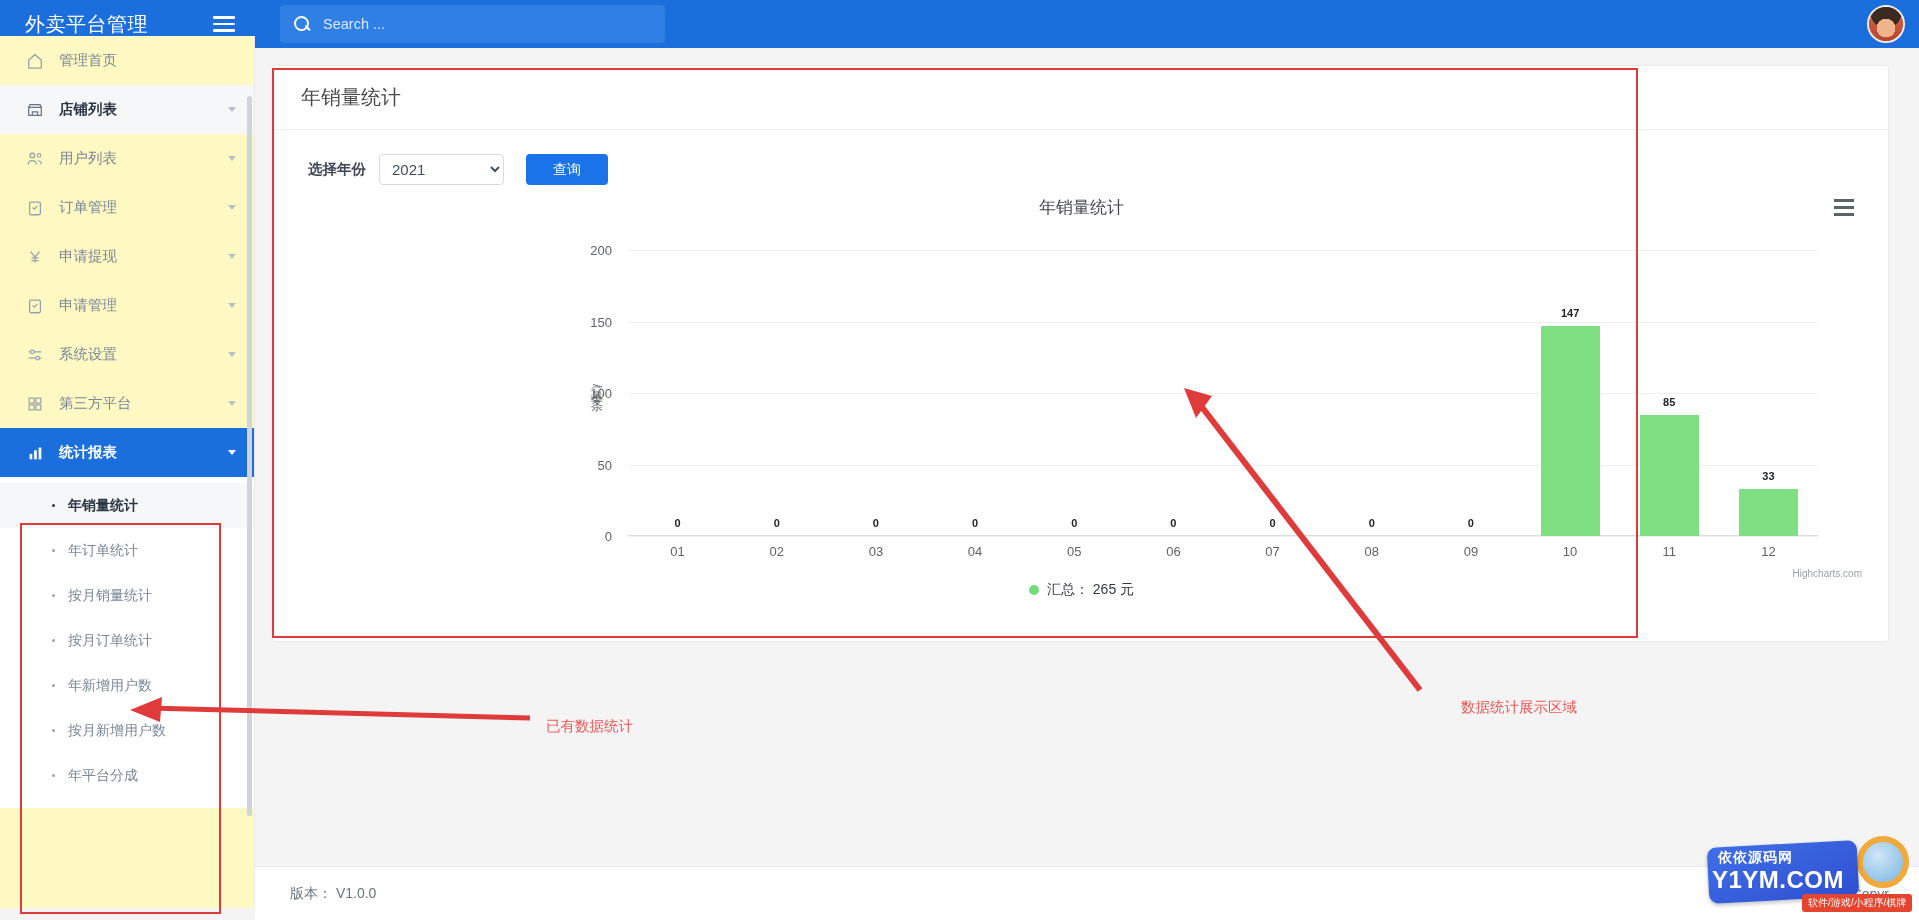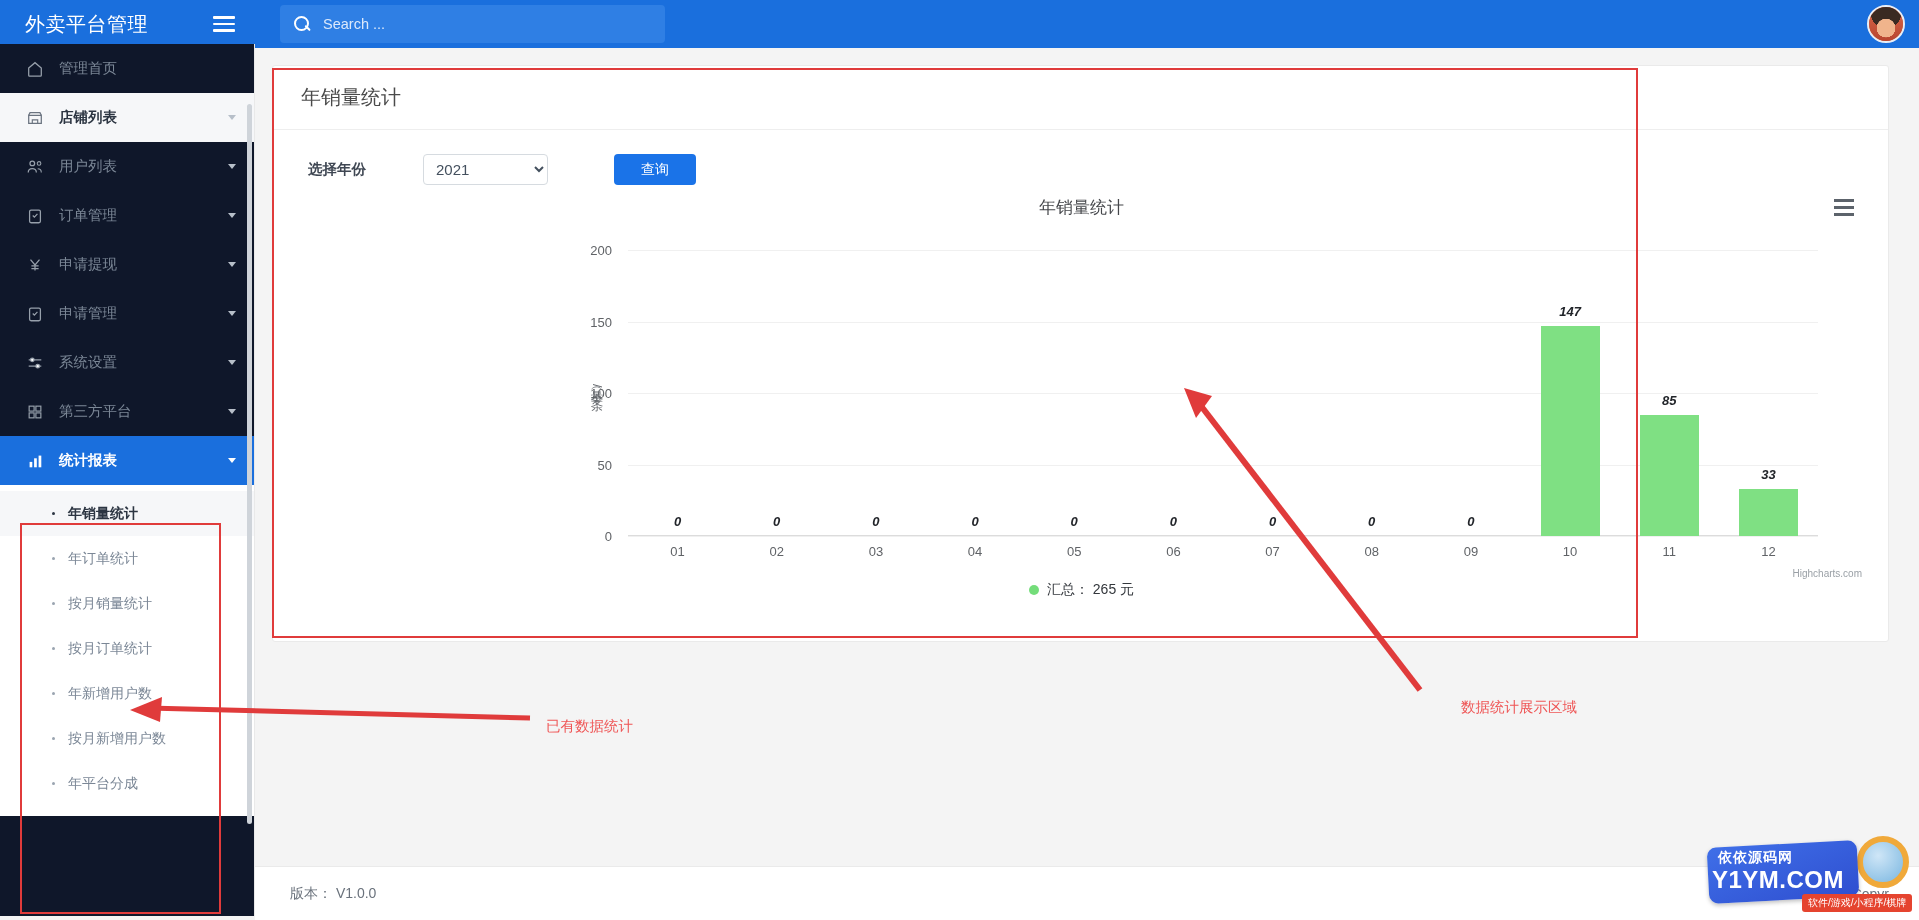--- a/index.html
+++ b/index.html
@@ -43,22 +43,22 @@
     border-radius: 50%; overflow: hidden; background: #c86a4a; border: 2px solid #e9eef5;
     cursor: pointer;
   }
   #avatar .face { position: absolute; inset: 0; background:
       radial-gradient(circle at 50% 62%, #f0b48c 0 34%, transparent 35%),
       radial-gradient(circle at 50% 18%, #3a2a22 0 46%, transparent 47%),
       linear-gradient(#d9684a, #b8452f); }
 
   
   #sidebar {
-    position: absolute; top: 44px; left: 0; width: 255px; height: 872px;
-    background: #0f172a; border-right: 1px solid #e9e9e9; overflow: hidden;
+    position: absolute; top: 36px; left: 0; width: 255px; height: 872px;
+    background: #fef9c3; border-right: 1px solid #e9e9e9; overflow: hidden;
   }
   .nav-item {
     height: 49px; display: flex; align-items: center; padding: 0 18px 0 24px;
     color: #7b8796; font-size: 14.5px; cursor: pointer; position: relative;
   }
   .nav-item .ico { width: 22px; margin-right: 13px; flex: none; display:flex; align-items:center; justify-content:center; }
   .nav-item .ico svg { display: block; }
   .nav-item .lbl { flex: 1; }
   .nav-item .caret {
     width: 0; height: 0; border-left: 4px solid transparent; border-right: 4px solid transparent;
@@ -86,21 +86,21 @@
   
   #main { position: absolute; left: 255px; top: 48px; width: 1664px; height: 872px; background: #f4f4f4; }
   #card {
     position: absolute; left: 17px; top: 17px; width: 1617px; height: 577px;
     background: #fff; border: 1px solid #eaeaea; border-radius: 3px;
   }
   #card-head {
     height: 64px; display: flex; align-items: center; padding-left: 28px;
     border-bottom: 1px solid #eeeeee; color: #4a4a4a; font-size: 20px;
   }
-  #filter-row { display: flex; align-items: center; padding: 24px 0 0 35px; gap: 44px; }
+  #filter-row { display: flex; align-items: center; padding: 24px 0 0 35px; }
   #year-label { font-size: 14.5px; color: #3f4753; font-weight: bold; margin-right: 13px; }
   #year-select {
     width: 125px; height: 31px; border: 1px solid #d6dbe0; border-radius: 4px;
     font-size: 15px; color: #44505e; padding: 0 8px; background: #fff;
     font-family: inherit; cursor: pointer;
   }
   #query-btn {
     margin-left: 22px; background: #1a73e8; color: #fff; border: none;
     height: 31px; padding: 0 27px; border-radius: 4px; font-size: 14px;
     cursor: pointer; font-family: inherit;
@@ -121,22 +121,22 @@
     position: absolute; right: 1206px; font-size: 13px; color: #606367;
     white-space: nowrap; transform: translateY(-50%);
   }
   #ylabel {
     position: absolute; left: 315px; top: 185px; font-size: 12.5px; color: #666a6f;
     writing-mode: vertical-rl; letter-spacing: 1px;
   }
   .bar-slot { position: absolute; bottom: 0; width: 99.17px; height: 300px; }
   .bar { position: absolute; bottom: 0; left: 20px; width: 59px; background: #7fe083; }
   .bar-val {
-    position: absolute; width: 100%; text-align: center; font-size: 13px;
-    font-weight: bold; color: #22252a; font-style: italic;
+    position: absolute; width: 100%; text-align: center; font-size: 11px;
+    font-weight: bold; color: #22252a;
   }
   .xtick {
     position: absolute; top: 308px; width: 100%; text-align: center;
     font-size: 13px; color: #606367;
   }
   #legend {
     position: absolute; left: 0; top: 385px; width: 100%; text-align: center;
     font-size: 14px; color: #33373c;
   }
   #legend .dot {

